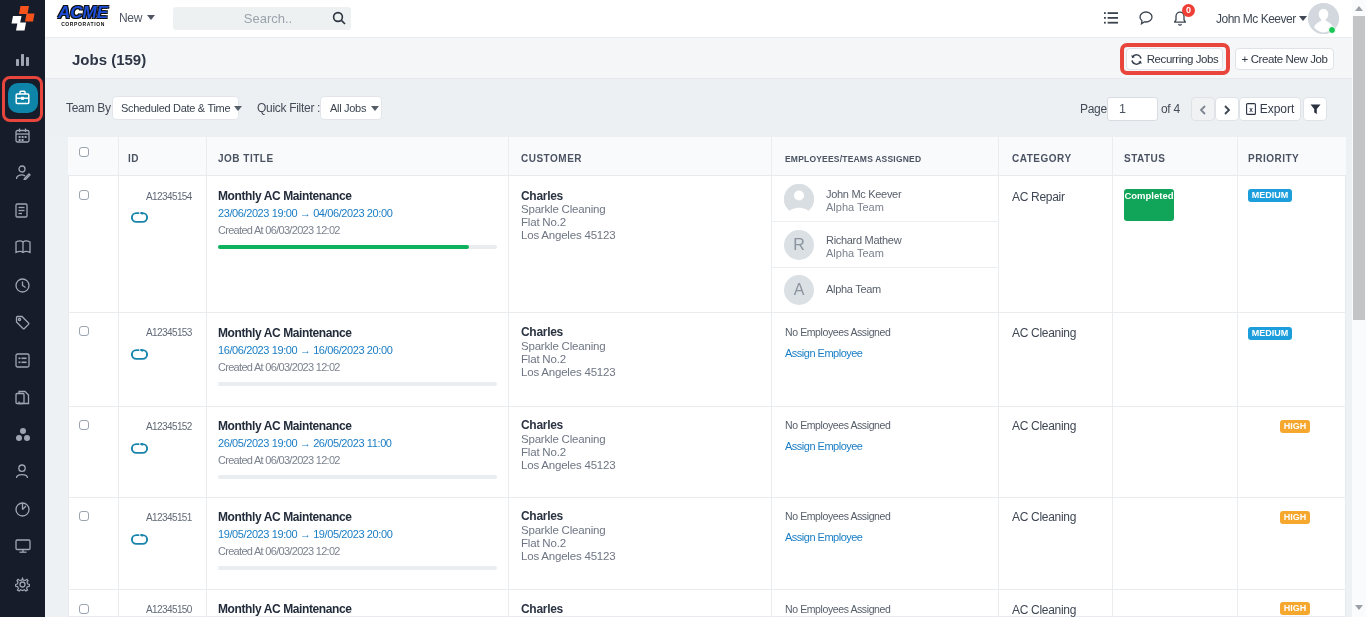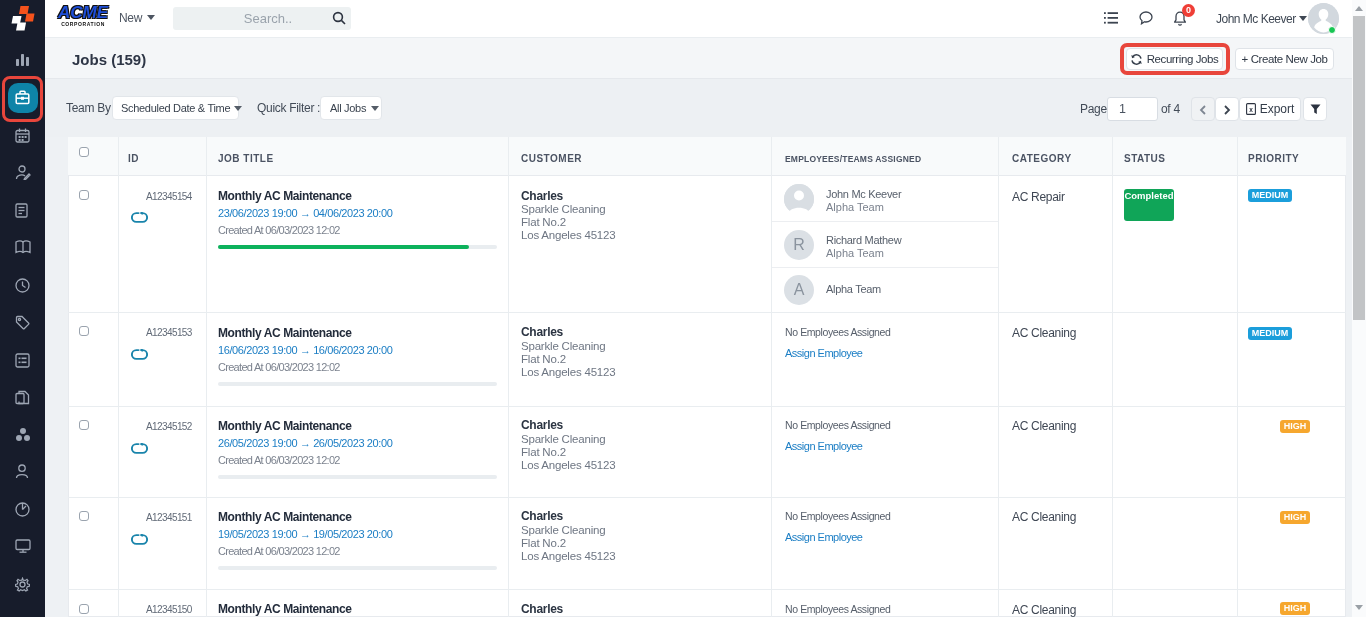--- a/index.html
+++ b/index.html
@@ -359,21 +359,21 @@
 <div class="cat" style="top:326px;">AC Cleaning</div>
 <div class="badge bMedium" style="top:327px;">MEDIUM</div>
 
 <div class="checkbox" style="left:79px; top:420px;"></div>
 <div class="idtxt" style="top:421px;">A12345152</div>
 <svg class="linkicon" style="top:443px;" width="17" height="11" viewBox="0 0 17 11">
     <path d="M7.5 1.1 L5.3 1.1 A4.2 4.2 0 0 0 5.3 9.9 L11.7 9.9 A4.2 4.2 0 0 0 11.7 1.1 L11 1.1" fill="none" stroke="#1984ab" stroke-width="1.9" stroke-linecap="round"></path>
     <polygon points="11.6,-0.8 11.6,3 8.4,1.1" fill="#1984ab"></polygon>
   </svg>
 <div class="jtitle" style="top:419px;">Monthly AC Maintenance</div>
-<div class="jdate" style="top:437px;">26/05/2023 19:00 → 26/05/2023 20:00</div>
+<div class="jdate" style="top:437px;">26/05/2023 19:00 → 26/05/2023 11:00</div>
 <div class="jcreated" style="top:454px;">Created At 06/03/2023 12:02</div>
 <div class="pbar" style="top:475px;"></div>
 <div class="cname" style="top:418px;">Charles</div>
 <div class="cline" style="top:433px;">Sparkle Cleaning</div>
 <div class="cline" style="top:446px;">Flat No.2</div>
 <div class="cline" style="top:459px;">Los Angeles 45123</div>
 <div class="noemp" style="top:419px;">No Employees Assigned</div>
 <div class="assign" style="top:440px;">Assign Employee</div>
 <div class="cat" style="top:419px;">AC Cleaning</div>
 <div class="badge bHigh" style="top:420px;">HIGH</div>

